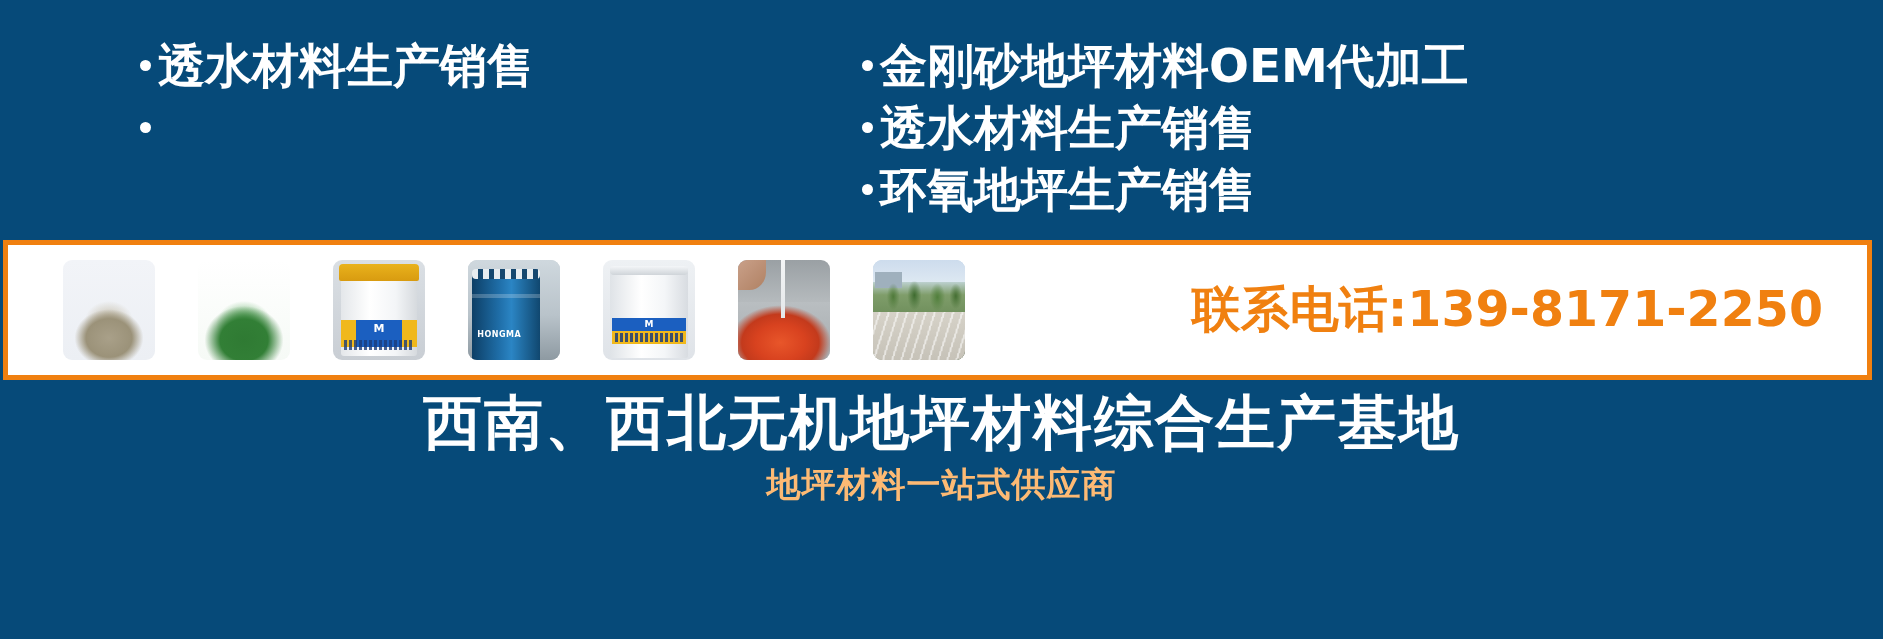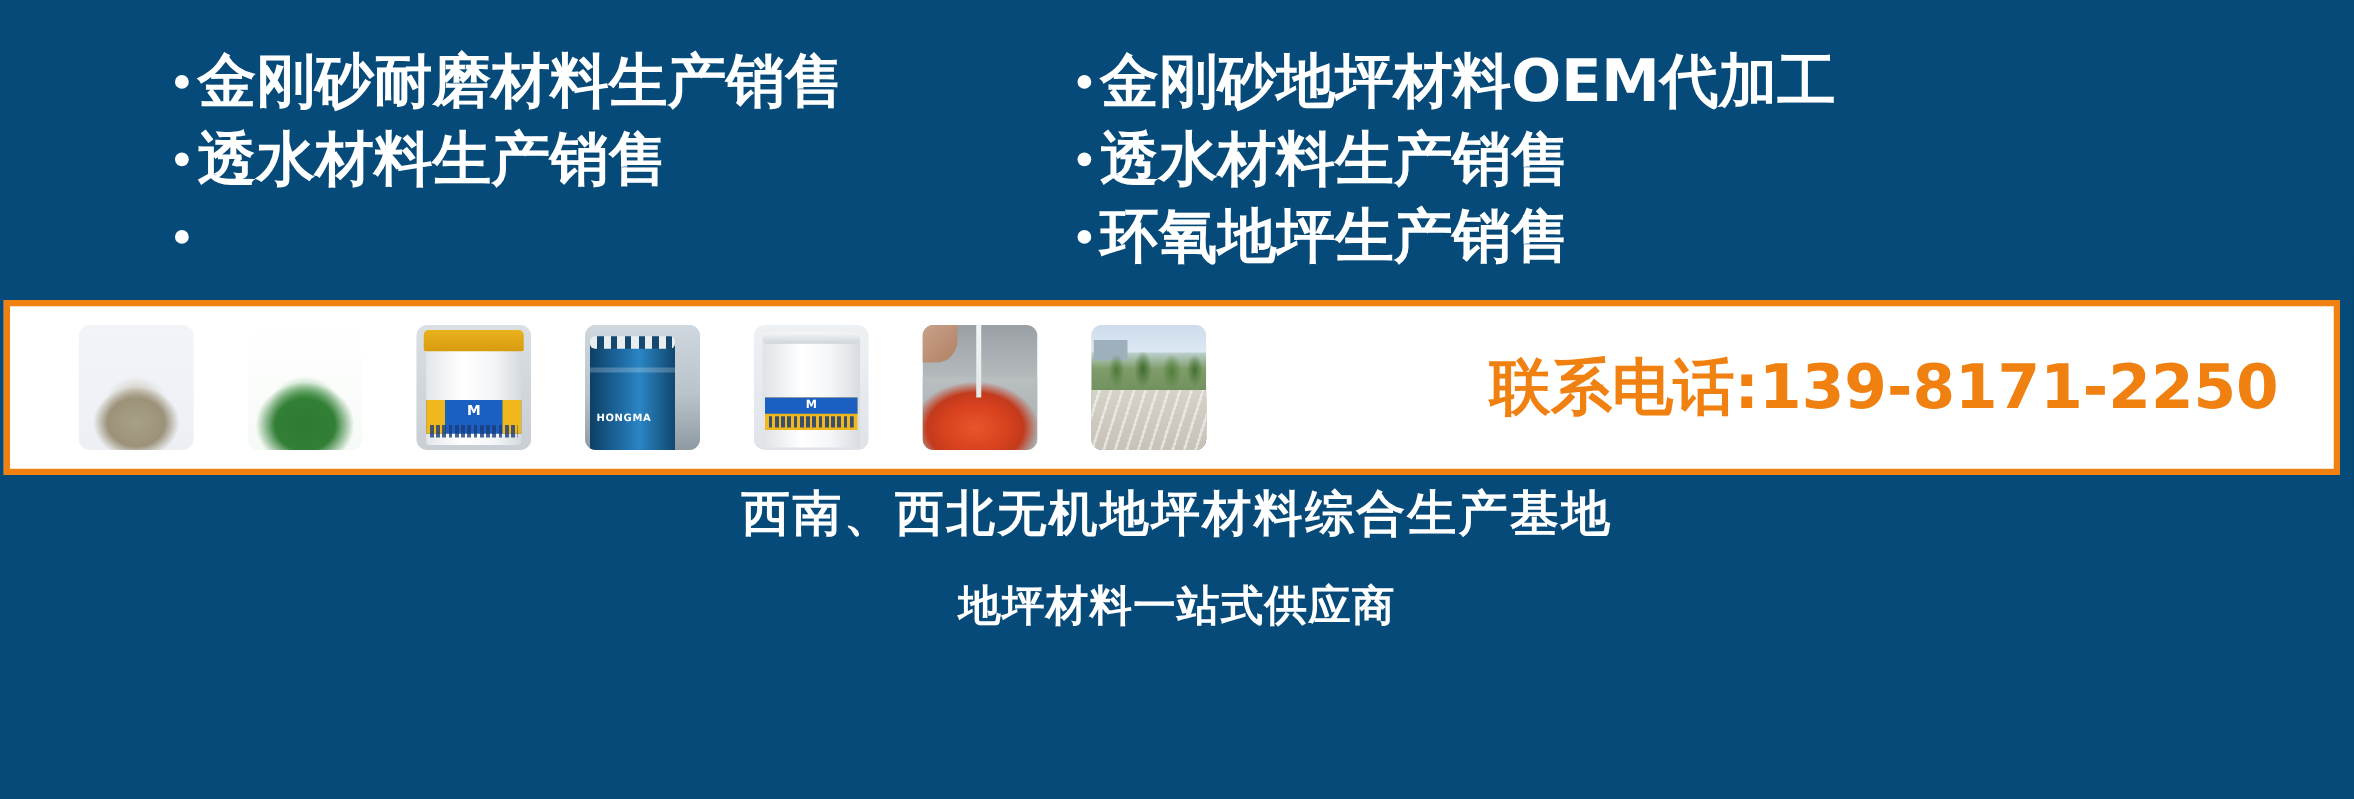--- a/index.html
+++ b/index.html
@@ -104,39 +104,35 @@
 
   
   #phone{
     margin-left:auto;padding-right:44px;color:#f08010;
     font-size:49px;font-weight:bold;letter-spacing:0px;white-space:nowrap;
   }
 
   
   #headline{
     position:absolute;left:0;top:384px;width:100%;text-align:center;
-    color:#ffffff;font-size:39px;font-weight:bold;letter-spacing:2px;
+    color:#ffffff;font-size:59px;font-weight:bold;letter-spacing:2px;
     white-space:nowrap;
   }
   #subtitle{
     position:absolute;left:0;top:462px;width:100%;text-align:center;
-    color:#ffffff;font-size:34px;font-weight:bold;letter-spacing:1px;
+    color:#fdba74;font-size:34px;font-weight:bold;letter-spacing:1px;
     white-space:nowrap;
   }
 </style>
 </head>
 <body>
 
 <div id="banner">
 
   <div class="bullets" id="col-left">
-    <div class="bullet-row">
-      <span class="dot"></span>
-      <span class="bullet-text">金刚砂耐磨材料生产销售</span>
-    </div>
     <div class="bullet-row">
       <span class="dot"></span>
       <span class="bullet-text">透水材料生产销售</span>
     </div>
     <div class="bullet-row">
       <span class="dot"></span>
     </div>
   </div>
 
   <div class="bullets" id="col-right">

